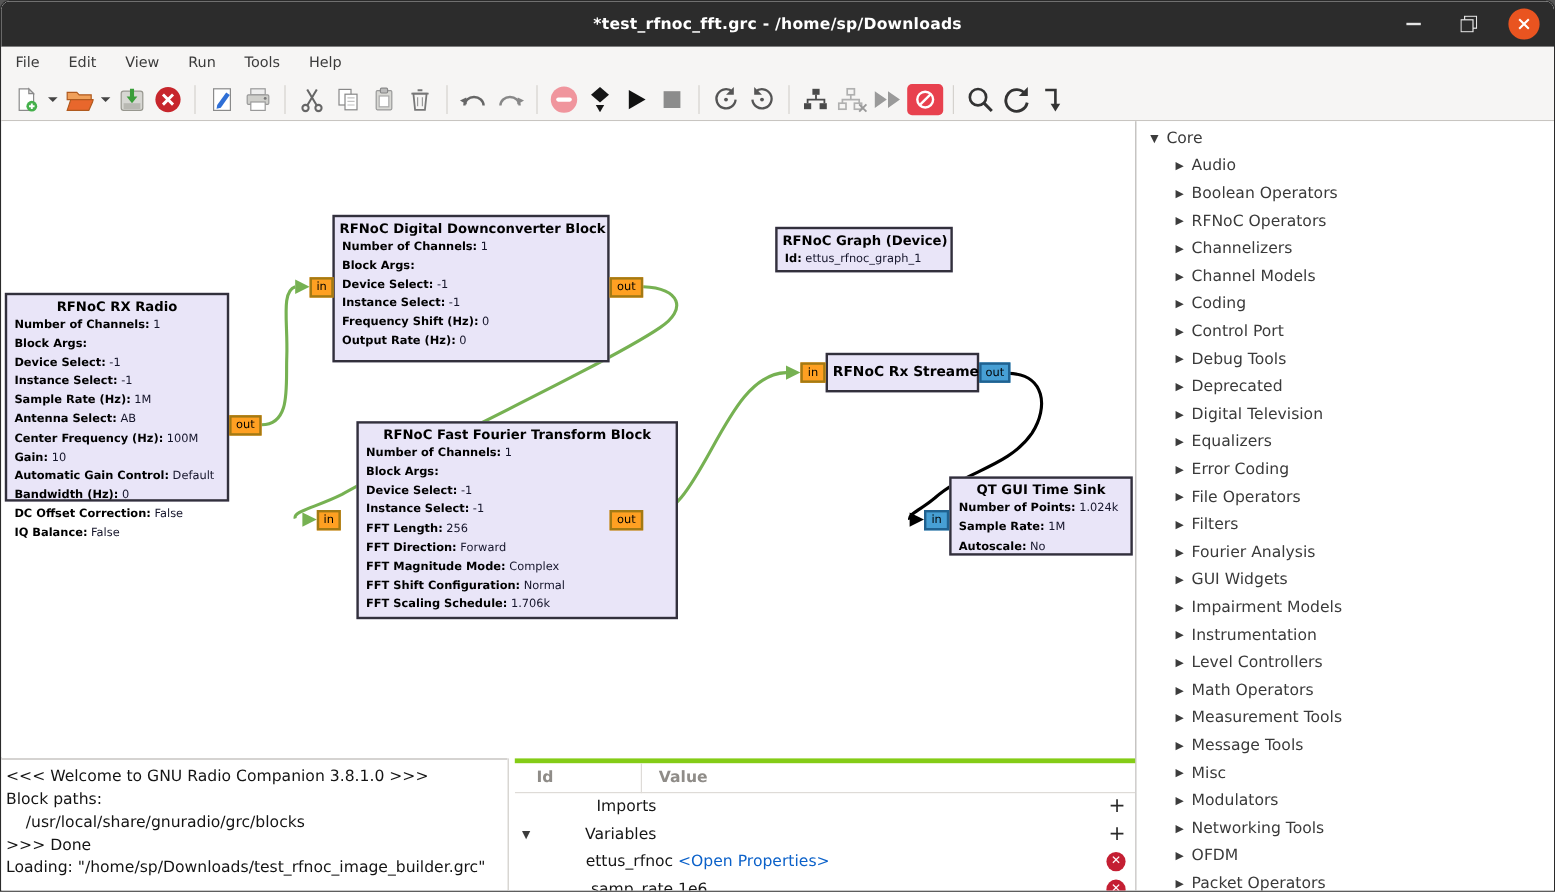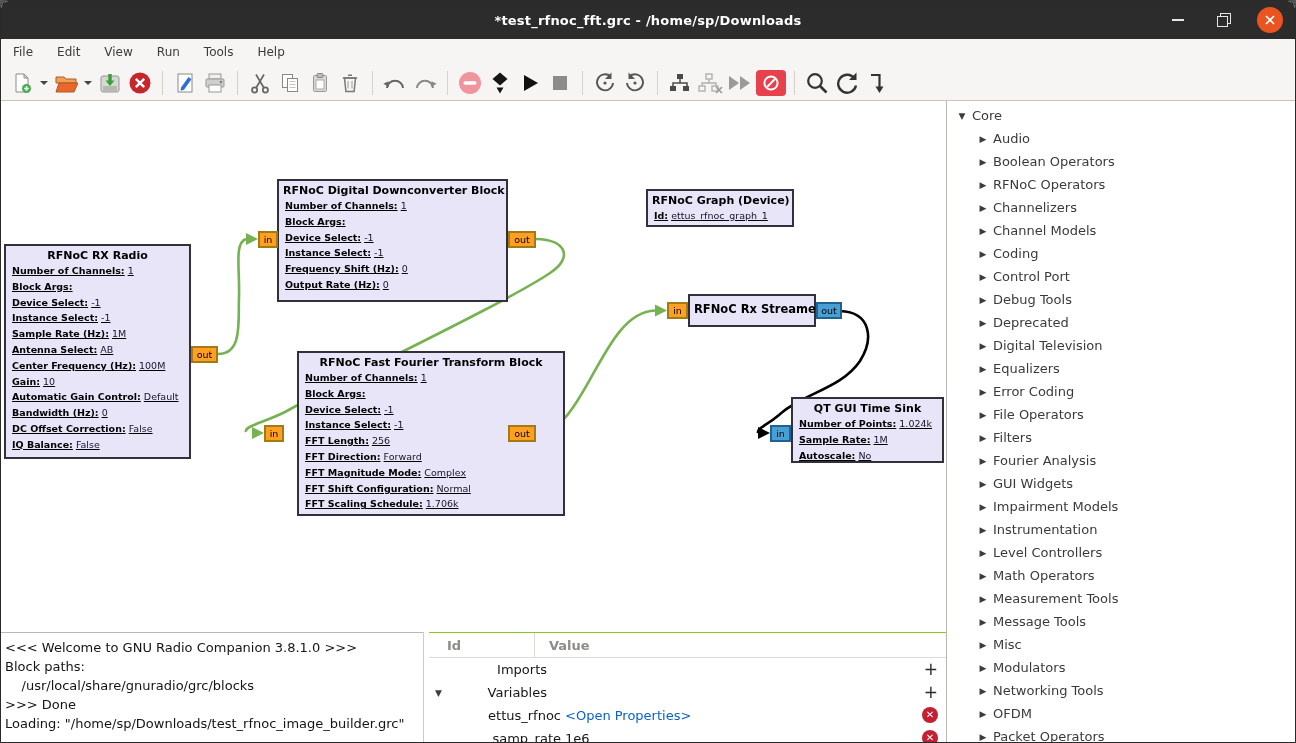--- a/index.html
+++ b/index.html
@@ -34,30 +34,30 @@
     display:flex; align-items:center; padding-left:6px;
   }
   .tbtn { height:30px; min-width:28px; display:flex; align-items:center; justify-content:center; margin:0 1px; cursor:pointer; }
   .tcaret { min-width:12px; }
   .tsep { width:1px; height:24px; background:#d5d2ce; margin:0 7px; }
   .tb-red { background:#e8414e; border-radius:4px; width:30px; height:26px; }
   
   .canvas { position:absolute; left:0; top:100px; width:945px; height:530px; background:#fff; overflow:hidden; }
   .sidebar { position:absolute; left:945px; top:100px; width:351px; height:643px; background:#fff; border-left:1px solid #b9b6b3; overflow:hidden; }
   .console { position:absolute; left:0; top:631px; width:422px; height:112px; background:#fff; border-top:1px solid #b9b6b3; overflow:hidden; padding:5px 0 0 4px; }
-  .varpanel { position:absolute; left:428px; top:631px; width:517px; height:112px; background:#fff; border-top:1px solid #84cc16; overflow:hidden; }
+  .varpanel { position:absolute; left:428px; top:631px; width:517px; height:112px; background:#fff; border-top:4px solid #84cc16; overflow:hidden; }
   .vsplit { position:absolute; left:422px; top:631px; width:6px; height:112px; background:#fff; border-left:1px solid #cfccc8; }
   
   .block {
     position:absolute; background:#e9e5f8; border:2px solid #32303c; z-index:2;
     color:#000;
   }
   .btitle { font-size:11px; font-weight:bold; text-align:center; padding:3px 4px 1px 4px; white-space:nowrap; }
   .bparams { padding:0 6px; }
-  .param { font-size:9.5px; line-height:15.8px; white-space:nowrap;text-decoration:underline; }
+  .param { font-size:9.5px; line-height:15.8px; white-space:nowrap; }
   .param .pn { font-weight:bold; margin-right:3px; }
   .param .pv { color:#14142a; }
   .block-titleonly .btitle { padding-top:6px; }
   .port {
     position:absolute; z-index:3; height:17px; font-size:9.5px; text-align:center; line-height:14px;
     color:#000;
   }
   .port-orange { background:#ffa022; border:2px solid #a37a14; }
   .port-blue { background:#479fd4; border:2px solid #20618f; }
   svg.wires { position:absolute; left:0; top:0; z-index:1; }
@@ -308,21 +308,21 @@
       <path d="M217,253 C242,253 237,220 238,196 C239,168 233,142 245,138" fill="none" stroke="#76b152" stroke-width="2.6"></path>
       <polygon points="245,132 257,138 245,144" fill="#76b152"></polygon>
       <path d="M535,138 C566,139 572,157 549,172 C505,202 335,282 284,311 C262,322 243,325 245,331" fill="none" stroke="#76b152" stroke-width="2.6"></path>
       <polygon points="251,326 263,332 251,338" fill="#76b152"></polygon>
       <path d="M535,332 C585,332 600,211 654,209.5" fill="none" stroke="#76b152" stroke-width="2.6"></path>
       <polygon points="654,203.5 666,209.5 654,215.5" fill="#76b152"></polygon>
       <path d="M839,210 C870,211 873,238 859,260 C840,288 802,292 778,314 C765,325 756,327 757,332" fill="none" stroke="#000" stroke-width="2.6"></path>
       <polygon points="757,326 769,332 757,338" fill="#000"></polygon>
     </svg>
 
-    <div class="block" style="left:3px;top:143px;width:187px;height:215px">
+    <div class="block" style="left:3px;top:143px;width:187px;height:174px">
       <div class="btitle">RFNoC RX Radio</div>
       <div class="bparams">
 
       <div class="param"><span class="pn">Number of Channels:</span><span class="pv">1</span></div>
           <div class="param"><span class="pn">Block Args:</span><span class="pv"></span></div>
           <div class="param"><span class="pn">Device Select:</span><span class="pv">-1</span></div>
           <div class="param"><span class="pn">Instance Select:</span><span class="pv">-1</span></div>
           <div class="param"><span class="pn">Sample Rate (Hz):</span><span class="pv">1M</span></div>
           <div class="param"><span class="pn">Antenna Select:</span><span class="pv">AB</span></div>
           <div class="param"><span class="pn">Center Frequency (Hz):</span><span class="pv">100M</span></div>

